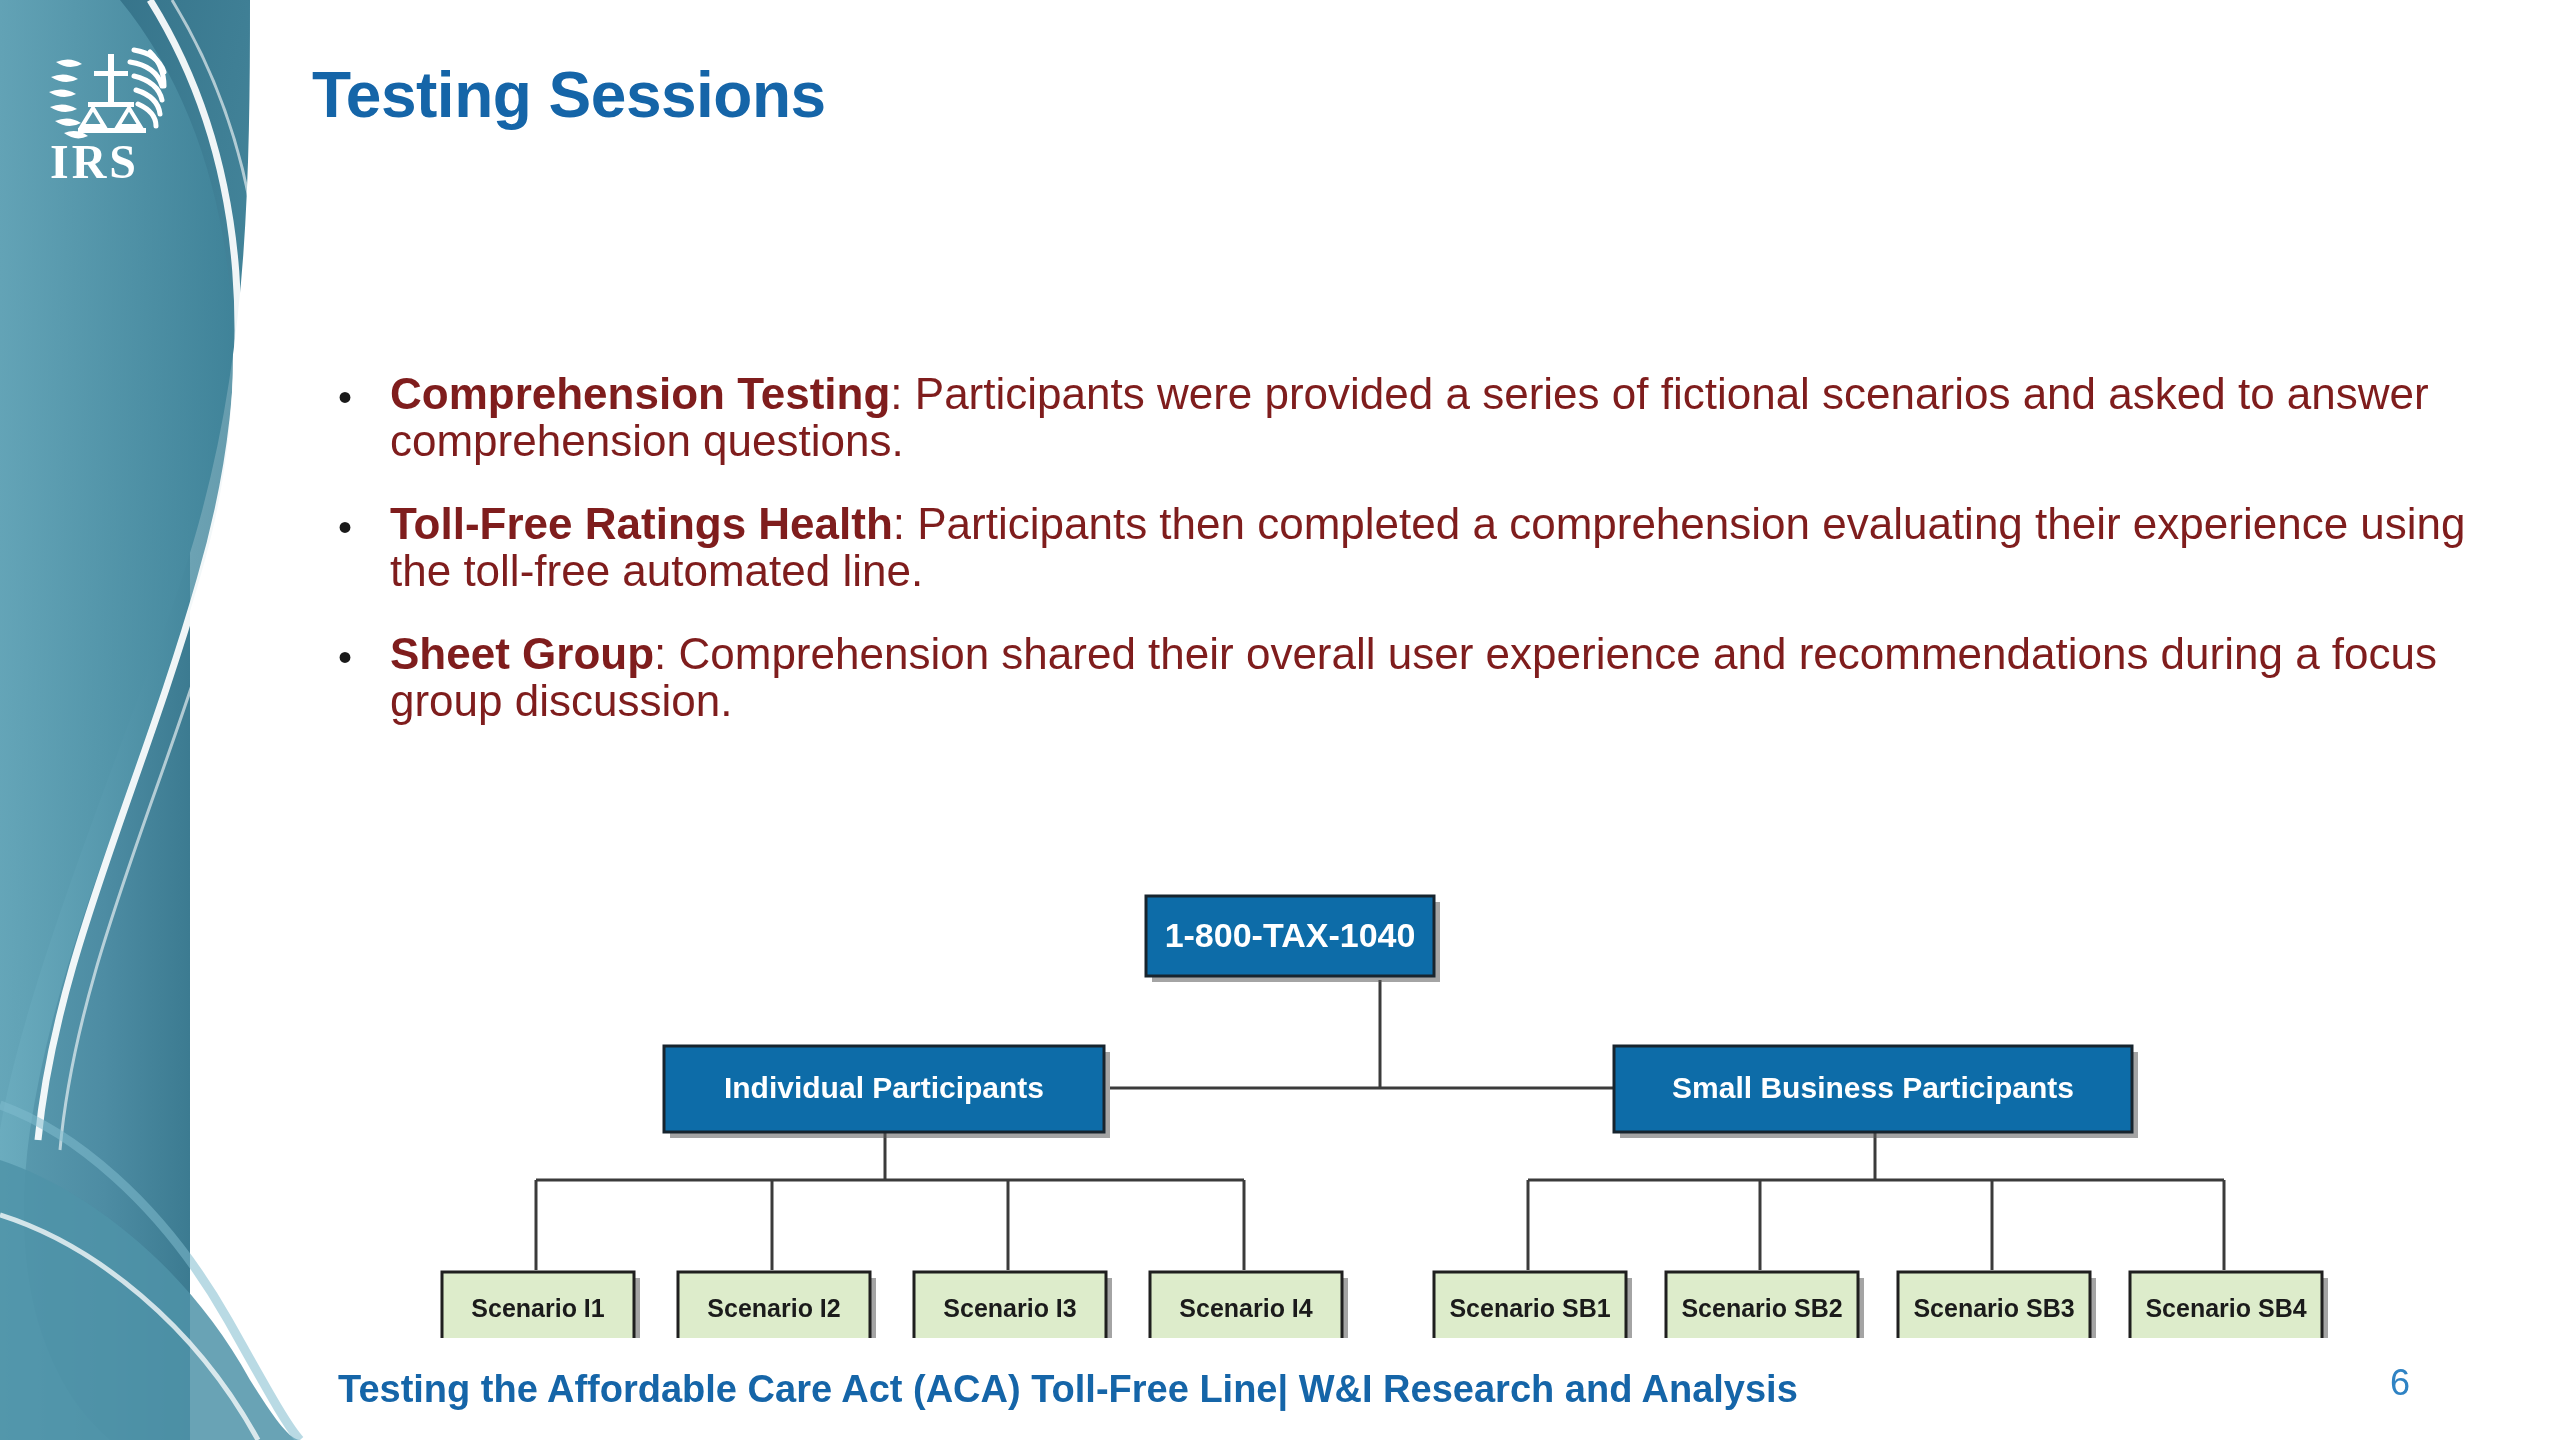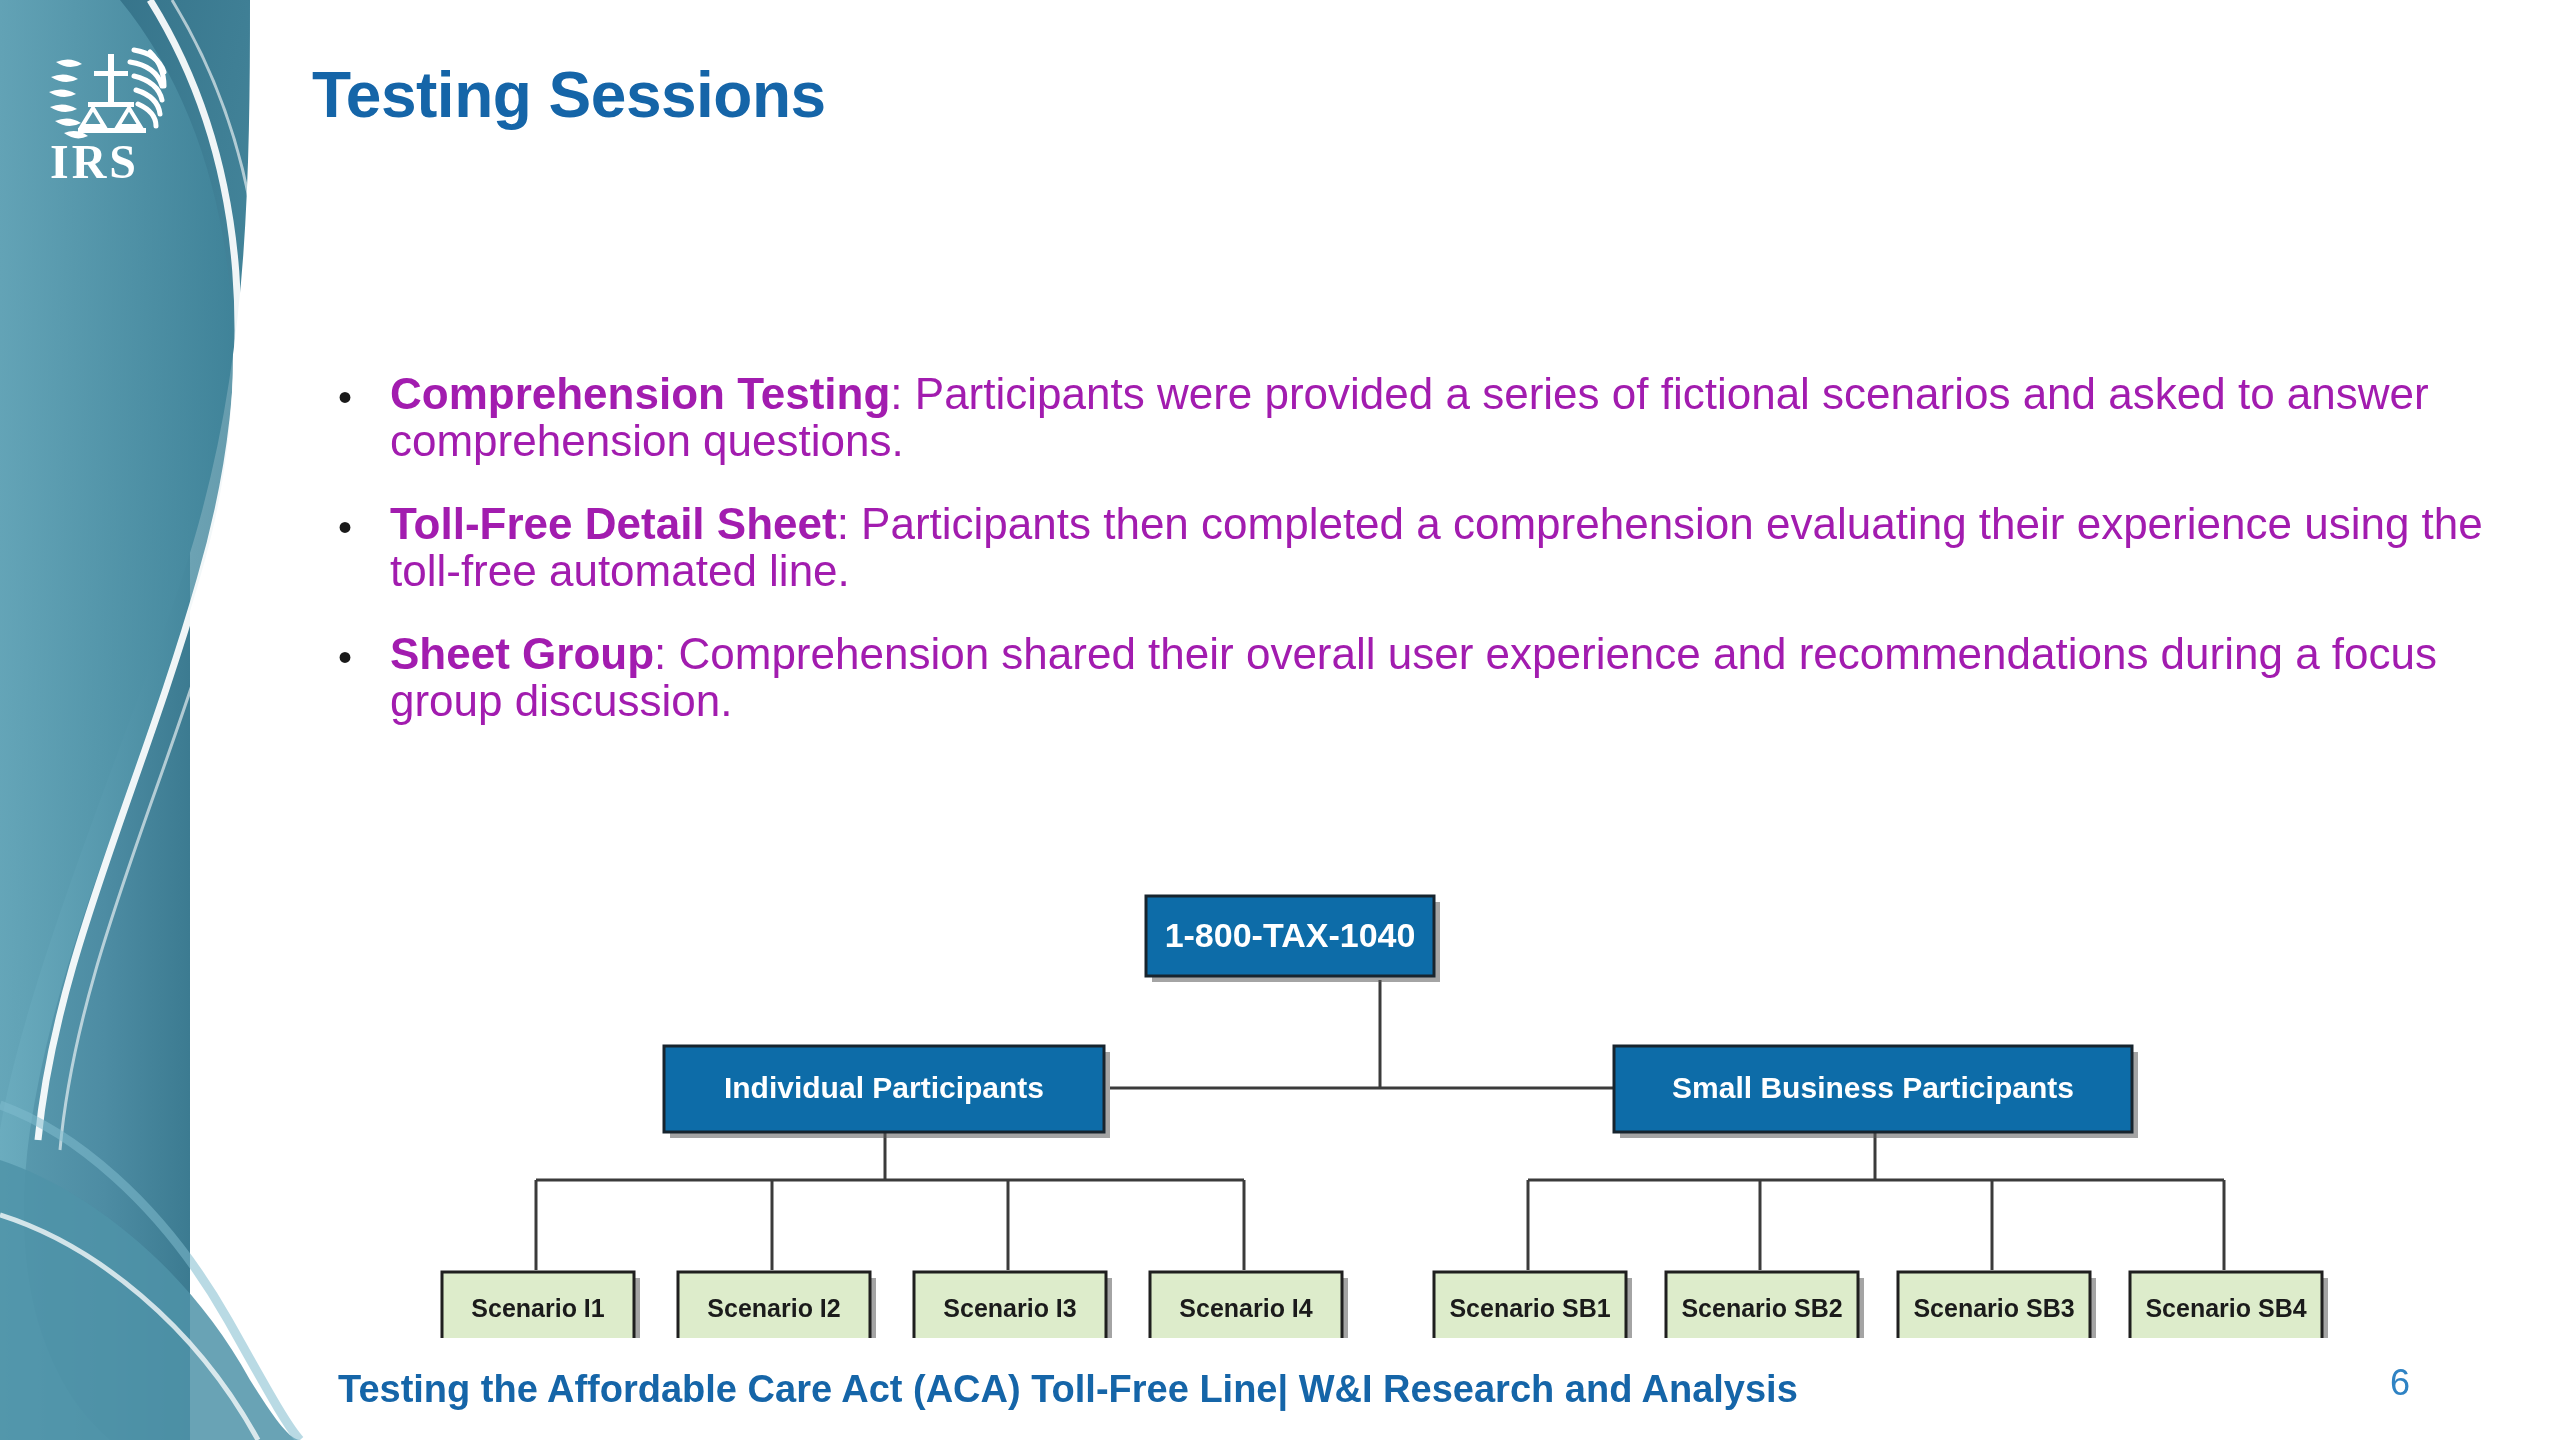--- a/index.html
+++ b/index.html
@@ -82,21 +82,21 @@
     font-size: 40px;
     line-height: 1.15;
     color: #1a1a1a;
     text-align: left;
     padding-top: 4px;
   }
   .bullet-text {
     flex: 1 1 auto;
     font-size: 44px;
     line-height: 1.07;
-    color: #a21caf;
+    color: #7f1d1d;
   }
   .bullet-text b { font-weight: bold; }
 
   
   #org-chart {
     position: absolute;
     left: 0;
     top: 888px;
     width: 2520px;
     height: 450px;
@@ -233,21 +233,21 @@
 
   <div id="bullets">
 
     <div class="bullet-row">
       <div class="bullet-dot">•</div>
       <div class="bullet-text"><b>Comprehension Testing</b><span>: Participants were provided a series of fictional scenarios and asked to answer comprehension questions.</span></div>
     </div>
 
     <div class="bullet-row">
       <div class="bullet-dot">•</div>
-      <div class="bullet-text"><b>Toll-Free Detail Sheet</b><span>: Participants then completed a  comprehension evaluating their experience using the toll-free automated line.</span></div>
+      <div class="bullet-text"><b>Toll-Free Ratings Health</b><span>: Participants then completed a  comprehension evaluating their experience using the toll-free automated line.</span></div>
     </div>
 
     <div class="bullet-row">
       <div class="bullet-dot">•</div>
       <div class="bullet-text"><b>Sheet Group</b><span>: Comprehension shared their overall user experience and recommendations during a focus group discussion.</span></div>
     </div>
 
   </div>
 
   <div id="org-chart">

